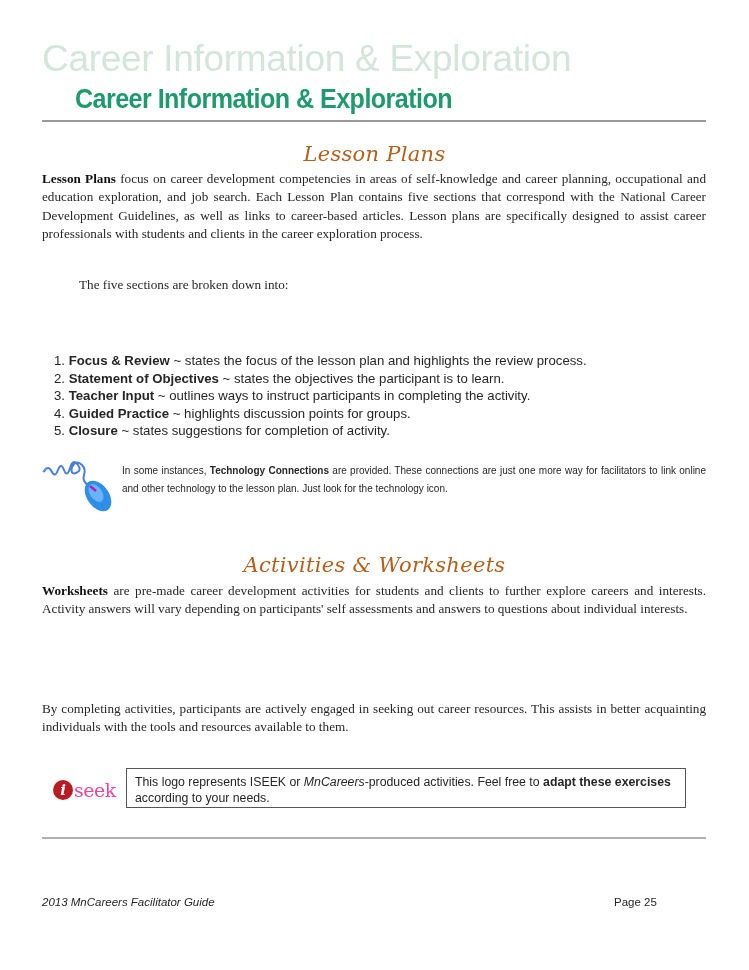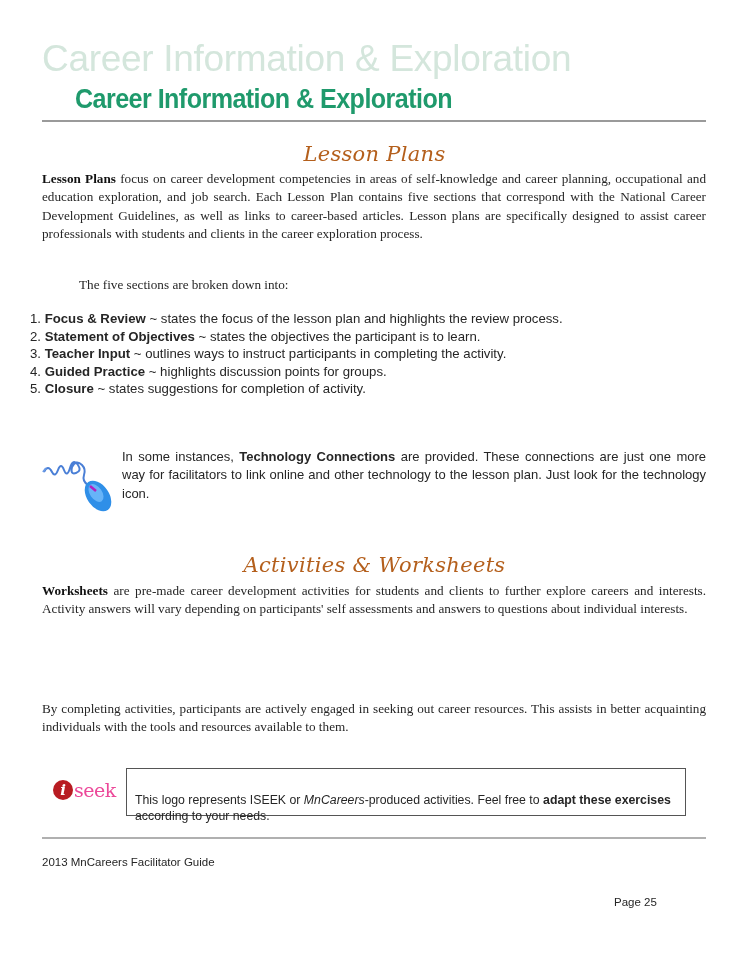--- a/index.html
+++ b/index.html
@@ -9,30 +9,30 @@
   .ghost-title { left: 42px; top: 38px; font-size: 37px; color: #d4e6dc; white-space: nowrap;
                  font-family: "Liberation Sans", sans-serif; letter-spacing: -0.3px; }
   .main-title { left: 75px; top: 84px; font-size: 27px; font-weight: bold; color: #1f9a6c; white-space: nowrap;
                 font-family: "Liberation Sans", sans-serif; letter-spacing: -0.6px; transform: scaleX(0.93); transform-origin: left; }
   .rule { left: 42px; height: 2px; background: #9a9a9a; }
   .section-heading { left: 0; width: 749px; text-align: center; color: #b45f1c;
                      font-family: "DejaVu Serif", serif; font-size: 21px; font-style: italic; letter-spacing: 0.3px; }
   .para { left: 42px; width: 664px; font-size: 13.2px; line-height: 18.3px; text-align: justify;
           font-family: Liberation Serif, serif; }
   .para b { color: #111; }
-  .list-item { left: 30px; width: 664px; font-size: 13.2px; line-height: 17.5px; white-space: nowrap; }
+  .list-item { left: 54px; width: 664px; font-size: 13.2px; line-height: 17.5px; white-space: nowrap; margin-top: 42px; }
   .web-icon { left: 40px; top: 458px; width: 78px; height: 58px; }
-  .tech-para { left: 122px; width: 584px; top: 448px; font-size: 13px; line-height: 18.3px; text-align: justify; }
+  .tech-para { left: 122px; width: 584px; top: 462px; font-size: 10px; line-height: 18.3px; text-align: justify; }
   .iseek-logo { left: 53px; top: 776px; height: 28px; display: flex; align-items: center; }
   .iseek-i { width: 20px; height: 20px; border-radius: 50%; background: #b81c22; color: #fff; font-family: "DejaVu Serif", serif;
              font-style: italic; font-weight: bold; font-size: 15px; display: flex; align-items: center; justify-content: center; }
   .iseek-text { font-family: "DejaVu Serif", serif; font-size: 19px; color: #ec4899; margin-left: 1px; letter-spacing: -0.5px; }
   .iseek-box { left: 126px; top: 768px; width: 560px; height: 40px; border: 1.5px solid #555; box-sizing: border-box;
-               padding: 23px 8px; font-size: 12.3px; line-height: 16px; }
-  .footer-left { left: 42px; top: 856px; font-size: 11.5px; }
+               padding: 5px 8px; font-size: 12.3px; line-height: 16px; }
+  .footer-left { left: 42px; top: 896px; font-size: 11.5px; font-style: italic; }
   .footer-right { left: 614px; top: 896px; font-size: 11.5px; }
 </style>
 </head>
 <body>
 
 <div class="abs ghost-title">Career Information &amp; Exploration</div>
 <div class="abs main-title">Career Information &amp; Exploration</div>
 <div class="abs rule" style="top:120px; width:664px;"></div>
 
 <div class="abs section-heading" style="top:142px;">Lesson Plans</div>

